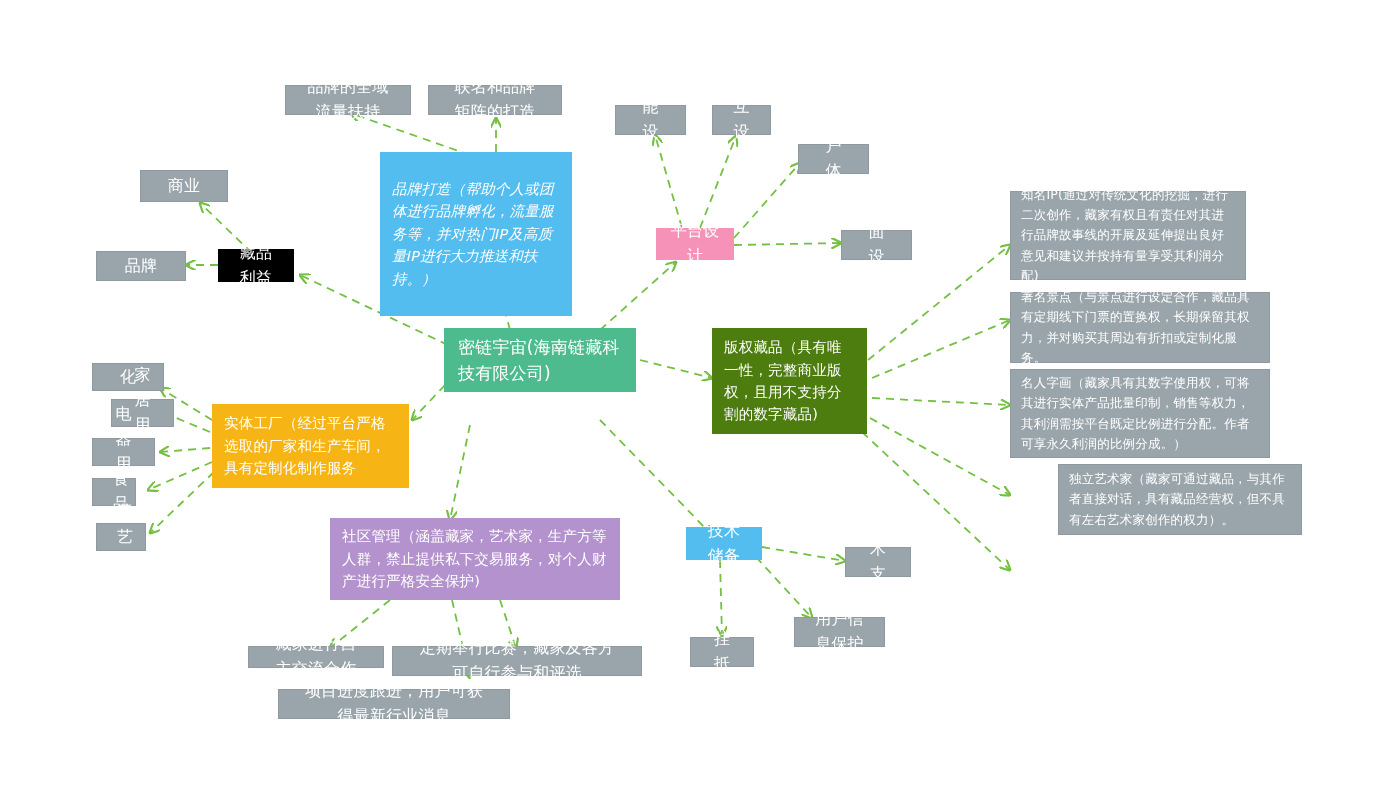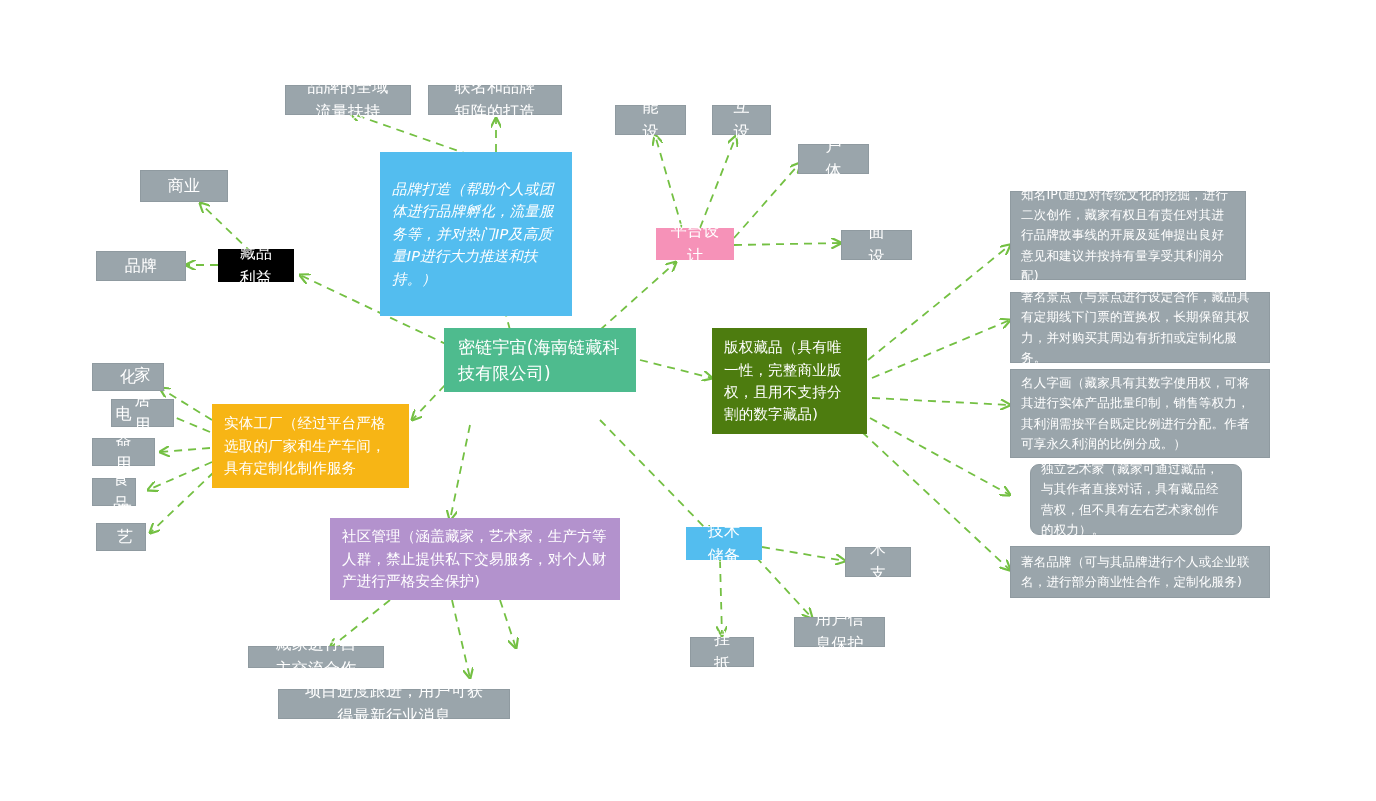--- a/index.html
+++ b/index.html
@@ -159,20 +159,23 @@
   <div class="node n-orange md" style="left:212px;top:404px;width:197px;height:84px;">
     <span>实体工厂（经过平台严格选取的厂家和生产车间，具有定制化制作服务</span>
   </div>
 
   <div class="node n-purple md" style="left:330px;top:518px;width:290px;height:82px;">
     <span>社区管理（涵盖藏家，艺术家，生产方等人群，禁止提供私下交易服务，对个人财产进行严格安全保护)</span>
   </div>
   <div class="node n-gray sm" style="left:248px;top:646px;width:136px;height:22px;justify-content:center;">
     <span>藏家进行自主交流合作</span>
   </div>
+  <div class="node n-gray sm" style="left:392px;top:646px;width:250px;height:30px;">
+    <span>定期举行比赛，藏家及各方可自行参与和评选</span>
+  </div>
   <div class="node n-gray sm" style="left:278px;top:689px;width:232px;height:30px;">
     <span>项目进度跟进，用户可获得最新行业消息</span>
   </div>
 
   <div class="node n-blue lg" style="left:686px;top:527px;width:76px;height:33px;justify-content:center;text-align:center;">
     <span>技术储备</span>
   </div>
   <div class="node n-gray sm" style="left:845px;top:547px;width:66px;height:30px;">
     <span>技术支持</span>
   </div>
@@ -188,20 +191,17 @@
   </div>
   <div class="node n-gray detail" style="left:1010px;top:191px;width:236px;height:89px;">
     <span>知名IP(通过对传统文化的挖掘，进行二次创作，藏家有权且有责任对其进行品牌故事线的开展及延伸提出良好意见和建议并按持有量享受其利润分配)</span>
   </div>
   <div class="node n-gray detail" style="left:1010px;top:292px;width:260px;height:71px;">
     <span>著名景点（与景点进行设定合作，藏品具有定期线下门票的置换权，长期保留其权力，并对购买其周边有折扣或定制化服务。</span>
   </div>
   <div class="node n-gray detail" style="left:1010px;top:369px;width:260px;height:89px;">
     <span>名人字画（藏家具有其数字使用权，可将其进行实体产品批量印制，销售等权力，其利润需按平台既定比例进行分配。作者可享永久利润的比例分成。）</span>
   </div>
-  <div class="node n-gray detail" style="left:1030px;top:464px;width:212px;height:71px;border-radius:9px;">
+  <div class="node n-gray detail" style="left:1058px;top:464px;width:244px;height:71px;">
     <span>独立艺术家（藏家可通过藏品，与其作者直接对话，具有藏品经营权，但不具有左右艺术家创作的权力）。</span>
   </div>
-  <div class="node n-gray detail" style="left:1010px;top:546px;width:260px;height:52px;">
-    <span>著名品牌（可与其品牌进行个人或企业联名，进行部分商业性合作，定制化服务)</span>
-  </div>
 
 </div>
 
 </body></html>

